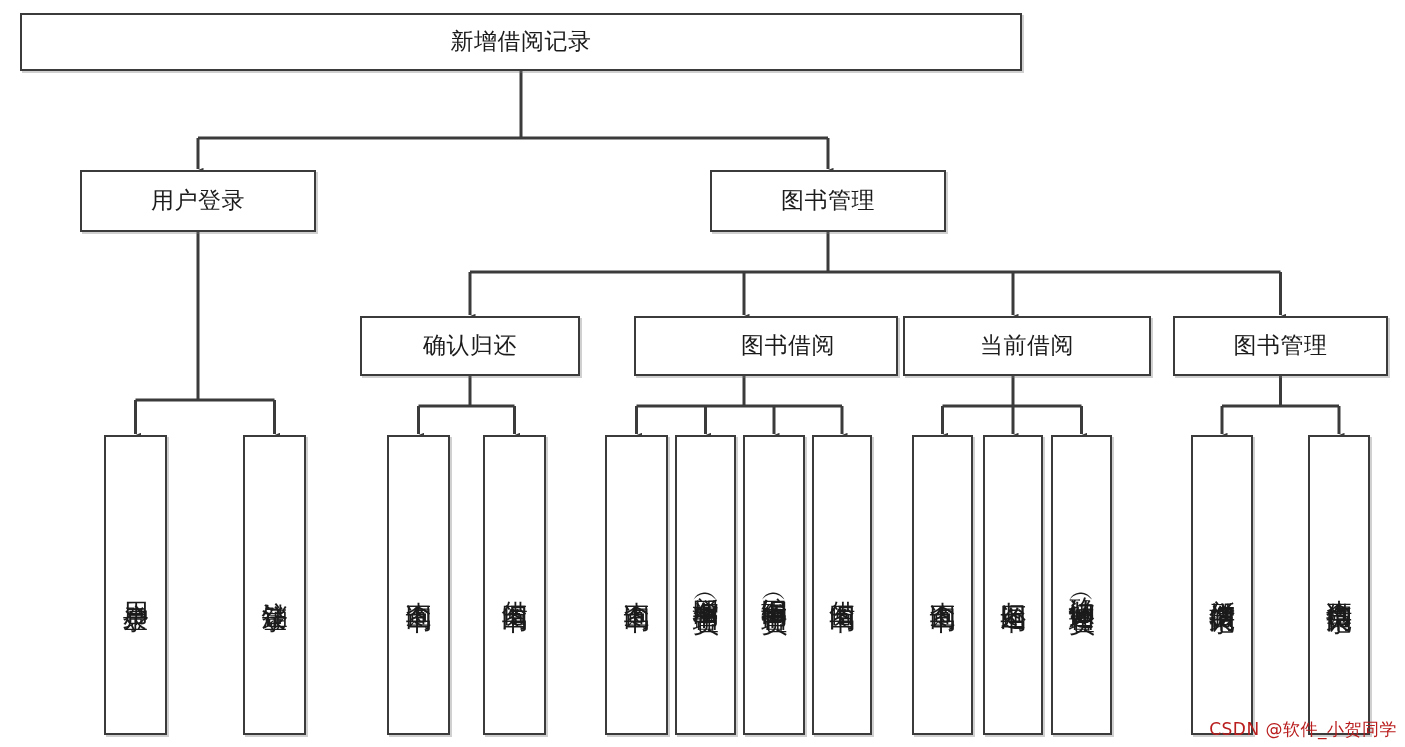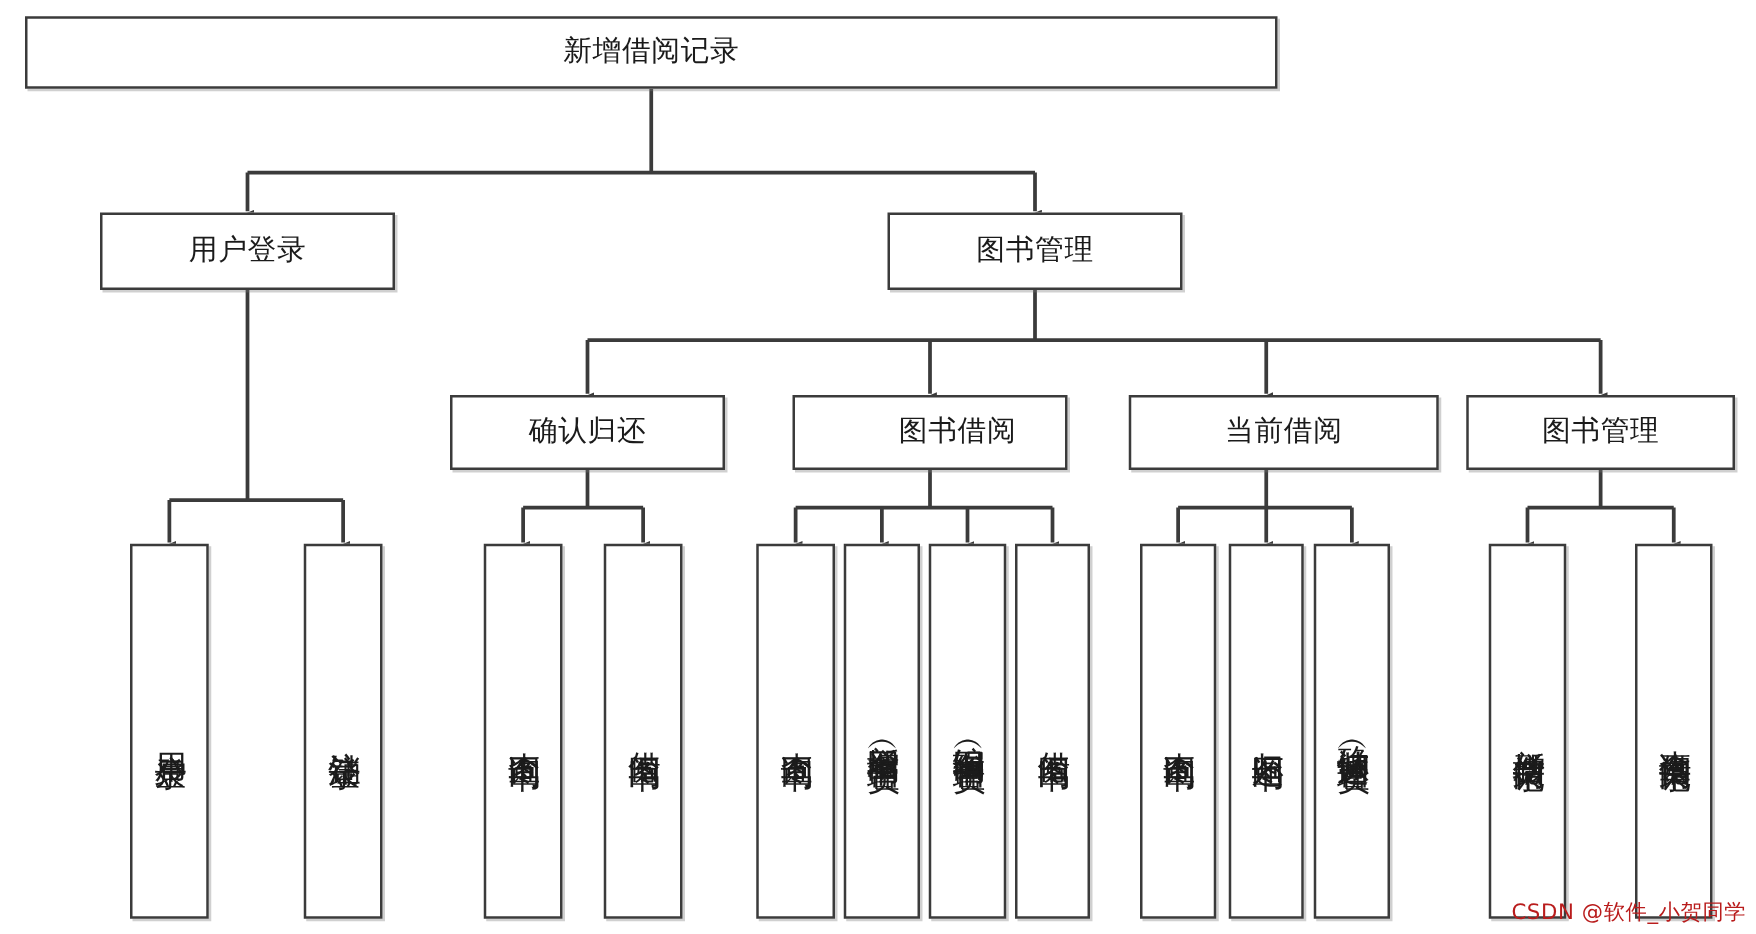--- a/index.html
+++ b/index.html
@@ -126,21 +126,21 @@
   <div class="node horiz" style="left: 80px; top: 170px; width: 236px; height: 62px;">
     <span class="label">用户登录</span>
   </div>
   <div class="node horiz" style="left: 710px; top: 170px; width: 236px; height: 62px;">
     <span class="label">图书管理</span>
   </div>
 
   <div class="node horiz" style="left: 360px; top: 316px; width: 220px; height: 60px;">
     <span class="label">确认归还</span>
   </div>
-  <div class="node horiz" style="left: 634px; top: 316px; width: 220px; height: 60px; padding-left: 44px;">
+  <div class="node horiz" style="left: 634px; top: 316px; width: 264px; height: 60px; padding-left: 44px;">
     <span class="label">图书借阅</span>
   </div>
   <div class="node horiz" style="left: 903px; top: 316px; width: 248px; height: 60px;">
     <span class="label">当前借阅</span>
   </div>
   <div class="node horiz" style="left: 1173px; top: 316px; width: 215px; height: 60px;">
     <span class="label">图书管理</span>
   </div>
 
   <div class="node vert" style="left: 104px; top: 435px; width: 63px; height: 300px;">

